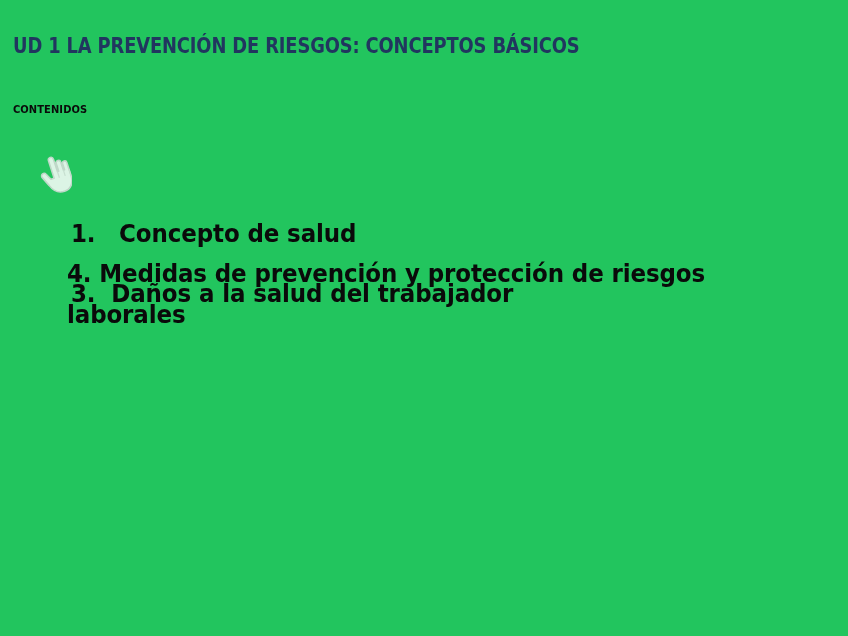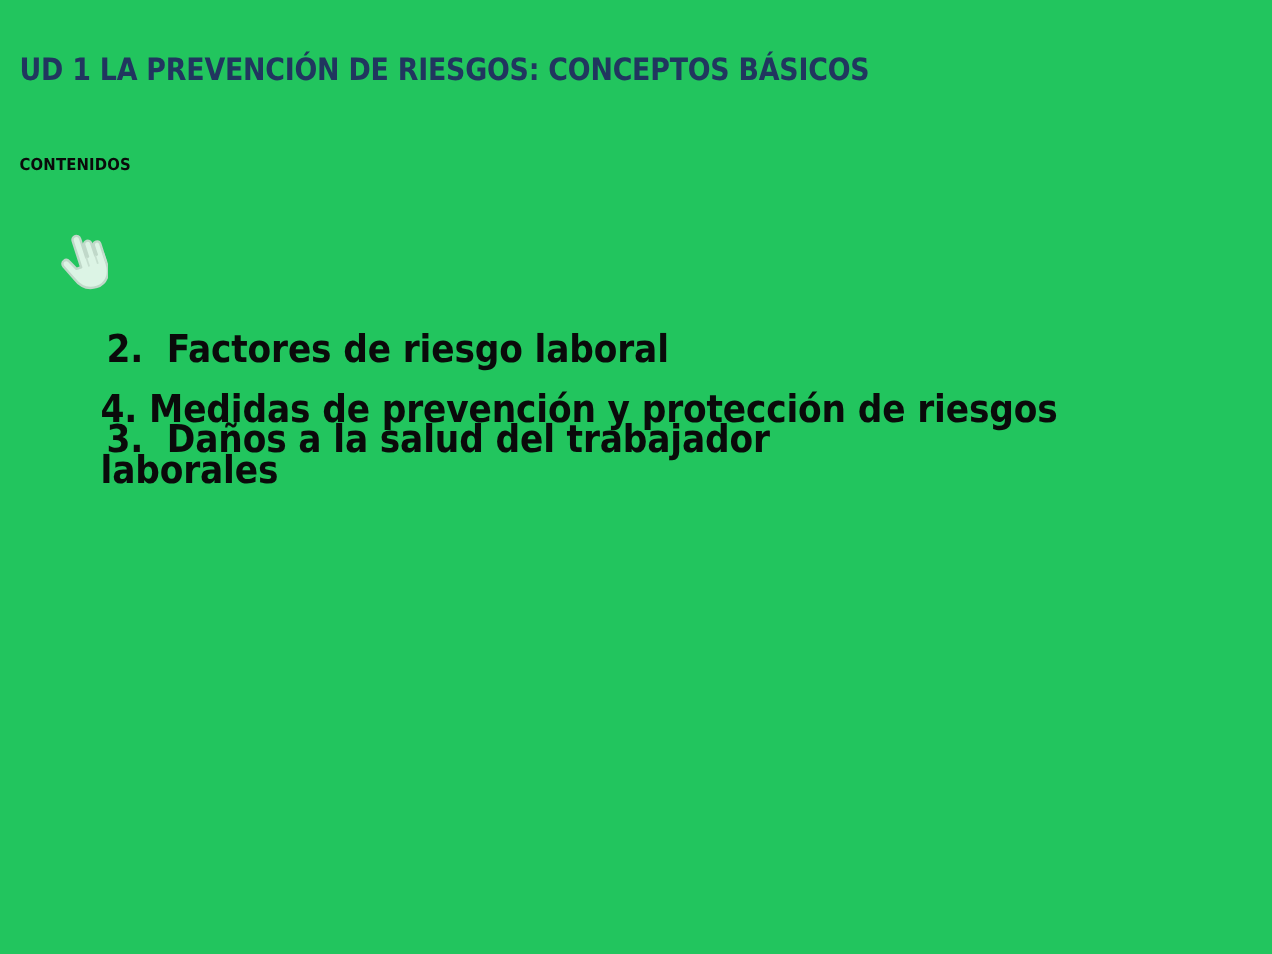--- a/index.html
+++ b/index.html
@@ -100,24 +100,24 @@
 <body>
 
 <div class="slide">
 
   <div class="slide-title">UD 1 LA PREVENCIÓN DE RIESGOS: CONCEPTOS BÁSICOS</div>
 
   <div class="section-label">CONTENIDOS</div>
 
   <div class="content-list">
 
+    <div class="list-item item-1">
+      <span class="item-text">1.   Concepto de salud</span>
+    </div>
 
-    <div class="list-item item-2">
-      <span class="item-text">2.  Factores de riesgo laboral</span>
-    </div>
 
     <div class="list-item item-3">
       <span class="item-text">3.  Daños a la salud del trabajador</span>
     </div>
 
     <div class="list-item item-4">
       <span class="item-text">4.  Medidas de prevención y protección de riesgos laborales</span>
     </div>
 
   </div>

